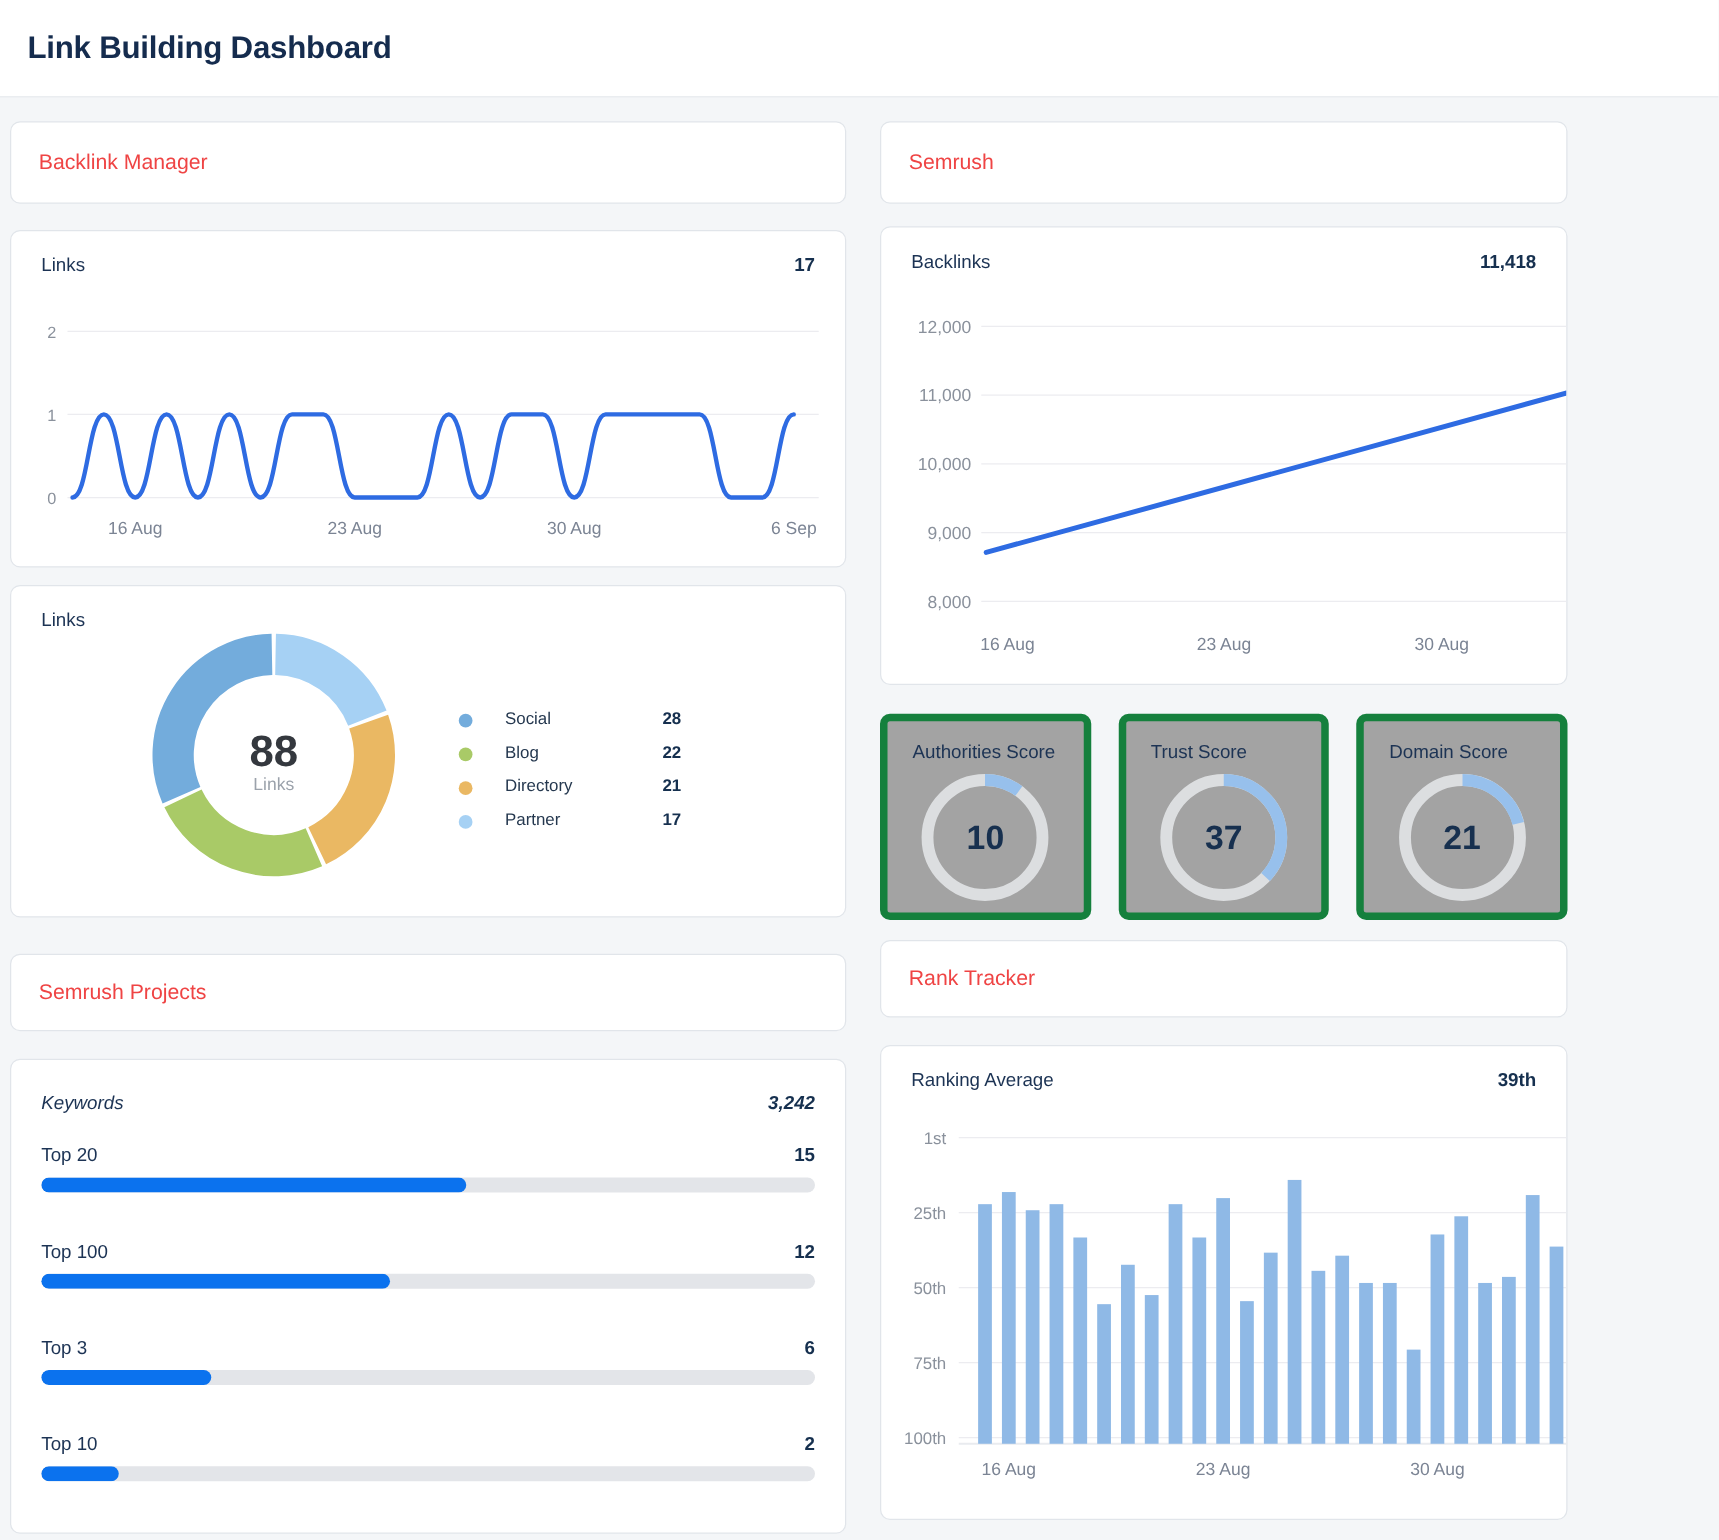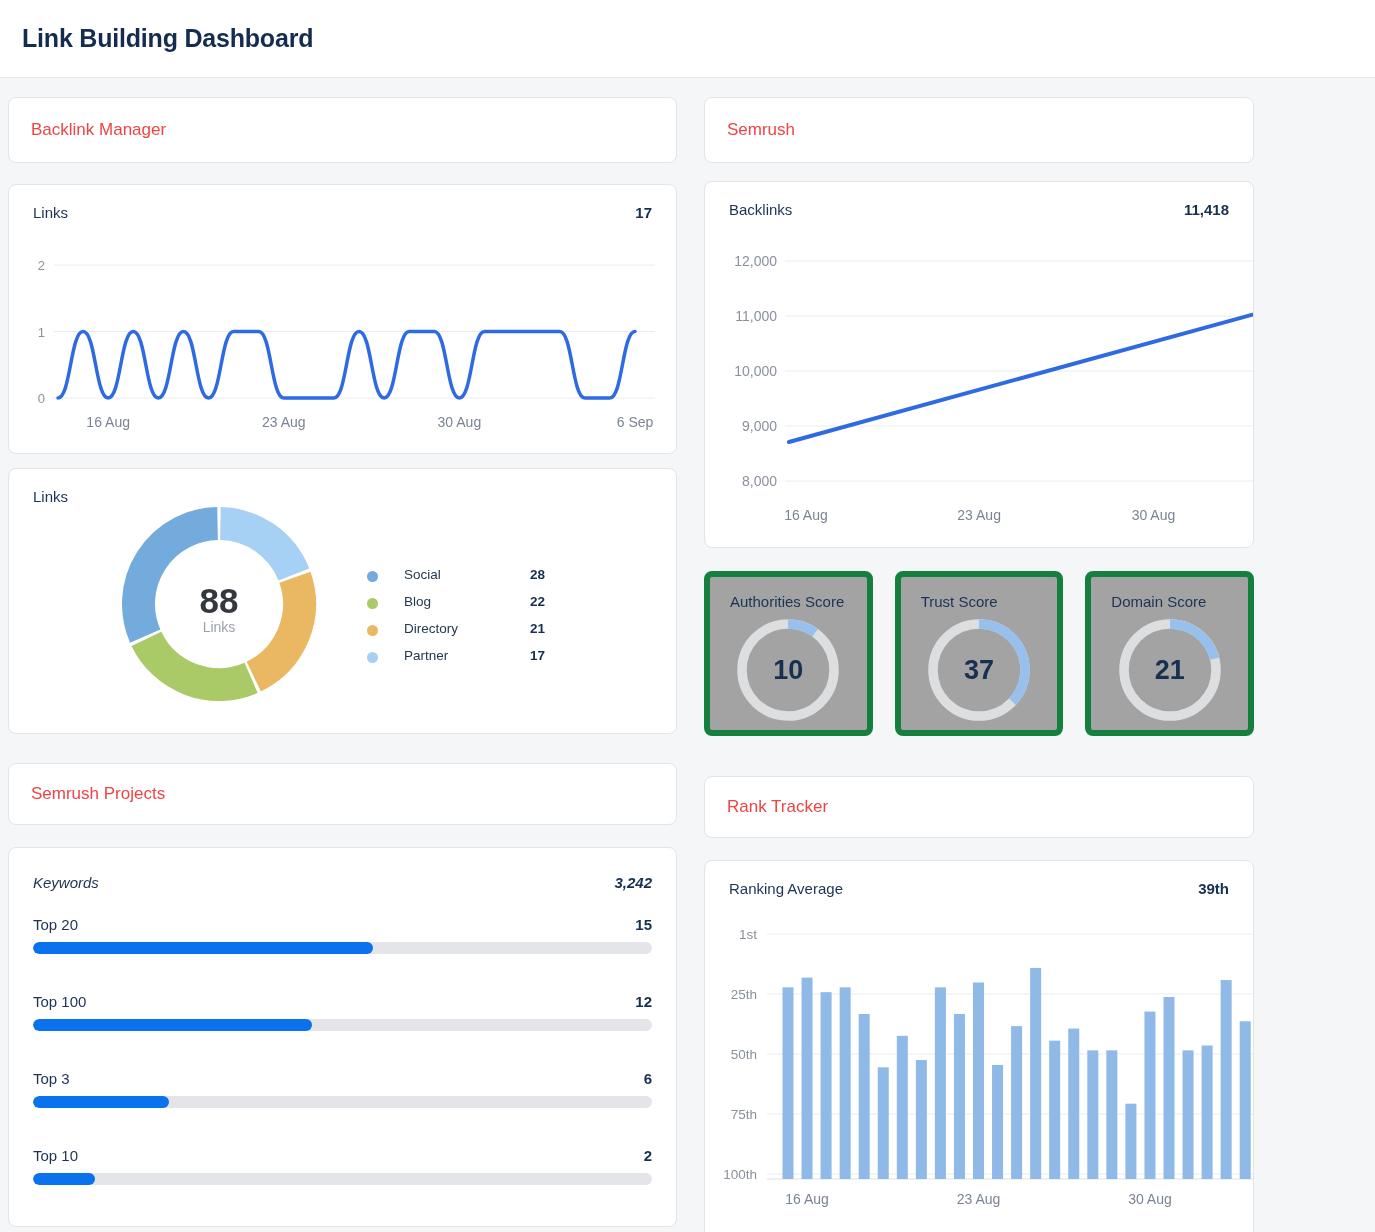--- a/index.html
+++ b/index.html
@@ -61,21 +61,21 @@
     flex:1; height:165px; background:#a3a3a3; border:6px solid #15803d; border-radius:8px;
     position:relative;
   }
   .score-title { font-size:15px; color:#1c3354; padding:16px 0 0 20px; }
   .gauge-wrap { position:relative; width:108px; height:108px; margin:6px auto 0; }
   .gauge-wrap svg { position:absolute; inset:0; }
   .gauge-num {
     position:absolute; inset:0; display:flex; align-items:center; justify-content:center;
     font-size:27px; font-weight:700; color:#17304f;
   }
-  .sec2-right { margin-top:40px; }
+  .sec2-right { margin-top:16px; }
   .ranking { height:380px; margin-top:22px; }
 
   
   .keywords { padding:0 24px; }
   .kw-head { display:flex; justify-content:space-between; align-items:center; padding-top:26px;font-style:italic; }
   .kw-title { font-size:15px; color:#1c3354; }
   .kw-total { font-size:15px; font-weight:700; color:#16304f; }
   .kw-row { margin-top:24px; }
   .kw-row + .kw-row { margin-top:38px; }
   .kw-labels { display:flex; justify-content:space-between; align-items:center; height:18px; }

